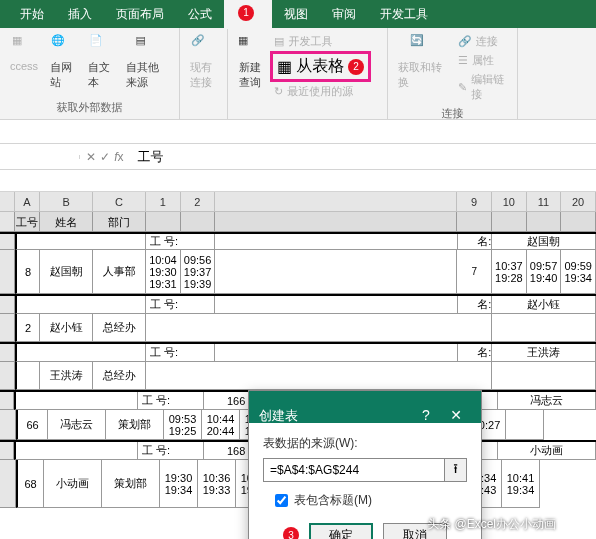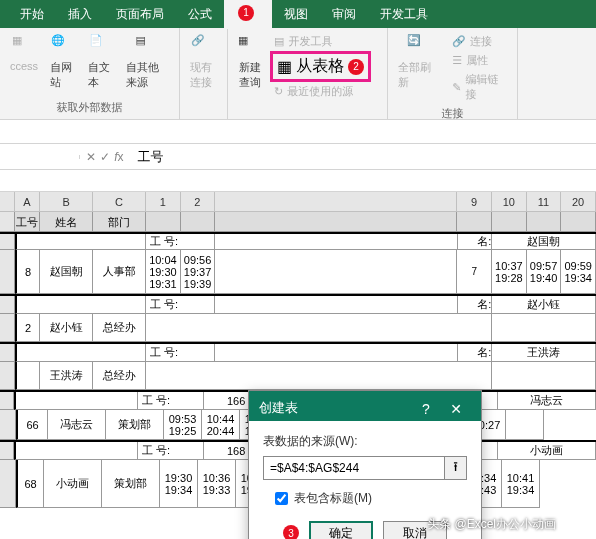--- a/index.html
+++ b/index.html
@@ -33,21 +33,21 @@
 .grid-body { position: relative; }
 .subhead-row { display: flex; height: 20px; background: #ddd; font-size: 11px; }
 .subhead-row div { border-right: 1px solid #999; border-bottom: 1px solid #999; text-align: center; line-height: 20px; }
 .data-row { display: flex; font-size: 11px; }
 .cell { border-right: 1px solid #999; border-bottom: 1px solid #999; text-align: center; display: flex; align-items: center; justify-content: center; }
 .thick-b { border-bottom: 2px solid #000; }
 .thick-t { border-top: 2px solid #000; }
 .thick-l { border-left: 2px solid #000; }
 
 .dialog { position: absolute; left: 248px; top: 220px; width: 234px; background: #fff; border: 1px solid #888; box-shadow: 0 4px 12px rgba(0,0,0,.3); }
-.dialog-title { background: #0d7a5f; color: #fff; height: 30px; display: flex; align-items: flex-end; padding: 4px 10px; font-size: 13px; }
+.dialog-title { background: #0d7a5f; color: #fff; height: 30px; display: flex; align-items: flex-start; padding: 16px 10px; font-size: 13px; }
 .dialog-title .spacer { flex: 1; }
 .dialog-title .hbtn { width: 30px; text-align: center; cursor: pointer; font-size: 14px; }
 .dialog-body { padding: 12px 14px 14px; font-size: 12px; color: #333; }
 .dialog-body label { display: block; margin-bottom: 6px; }
 .range-input { width: 100%; display: flex; margin-bottom: 10px; }
 .range-input input { flex: 1; border: 1px solid #888; padding: 3px 6px; font-size: 12px; }
 .range-input button { width: 22px; border: 1px solid #888; border-left: none; background: #f0f0f0; }
 .chk-row { display: flex; align-items: center; gap: 6px; margin-bottom: 14px; padding-left: 12px; }
 .dlg-btns { display: flex; justify-content: center; gap: 10px; align-items: center; }
 .dlg-btns button { width: 64px; height: 24px; border: 1px solid #888; background: #f0f0f0; font-size: 12px; cursor: pointer; }
@@ -124,21 +124,21 @@
             <span>↻</span>
             <span>最近使用的源</span>
           </div>
       </div>
     </div>
   </div>
   <div class="ribbon-group" style="width:130px">
     <div class="ribbon-group-items">
       <div class="ribbon-btn disabled">
           <span class="icon">🔄</span>
-          <span>全部刷新</span>
+          <span>获取和转换</span>
         </div>
       <div style="display:flex;flex-direction:column">
         <div class="ribbon-small-btn disabled">
             <span>🔗</span>
             <span>连接</span>
           </div>
         <div class="ribbon-small-btn disabled">
             <span>☰</span>
             <span>属性</span>
           </div>

